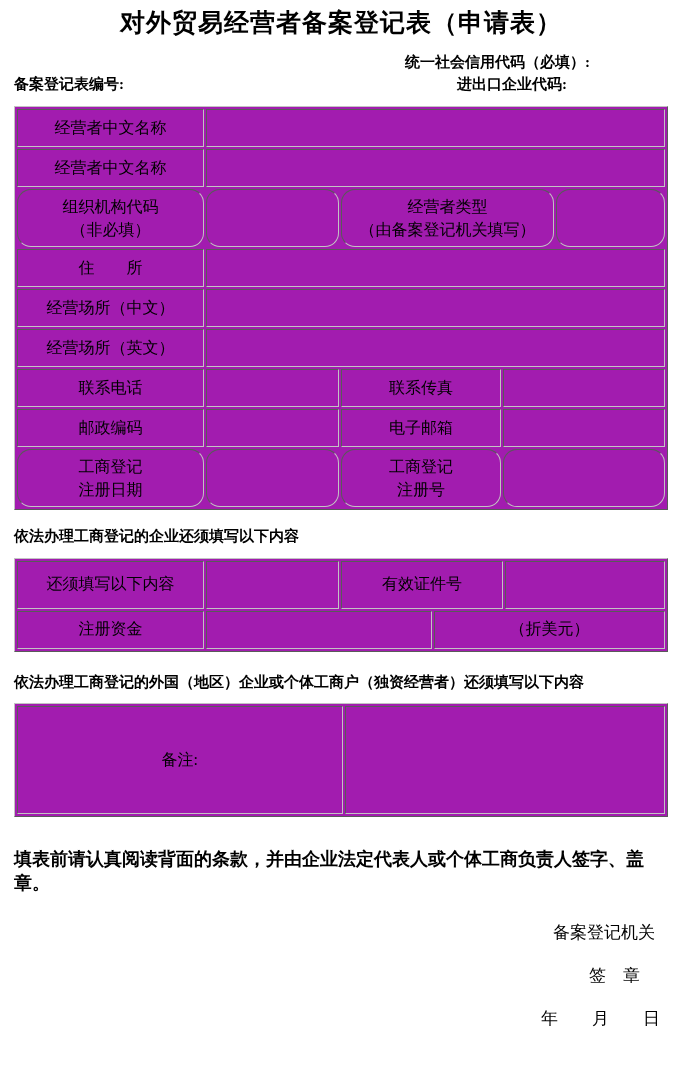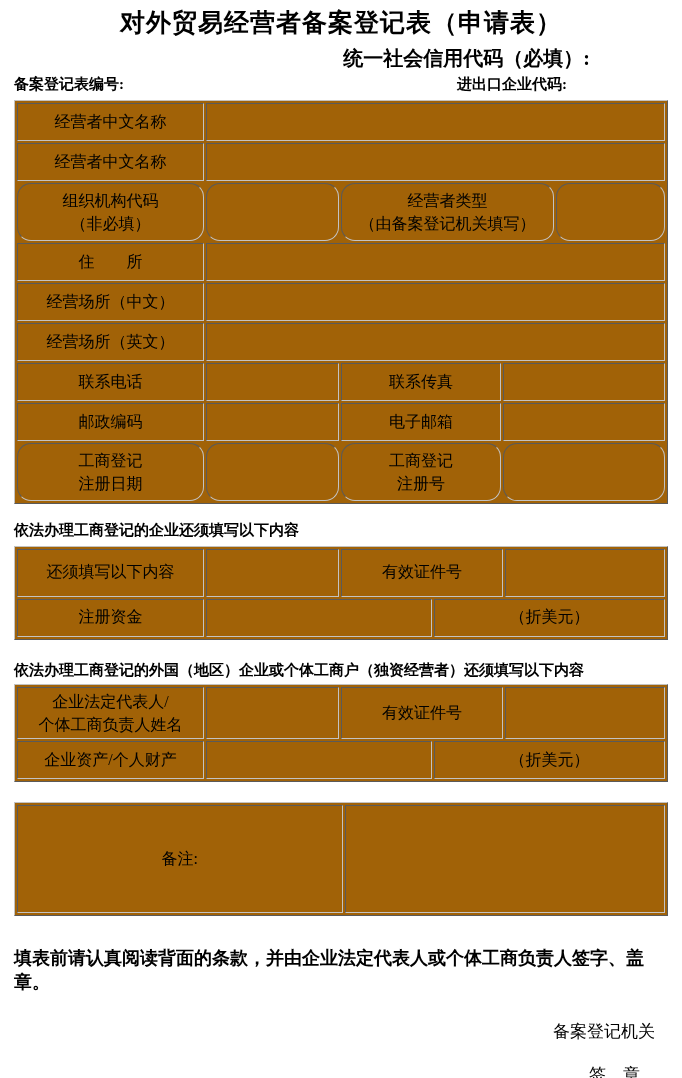--- a/index.html
+++ b/index.html
@@ -8,33 +8,34 @@
     font-family:"Liberation Serif","DejaVu Serif",serif;
     overflow:hidden;
   }
   .page { padding:0 14px; box-sizing:border-box; }
 
   .title {
     margin:6px 0 0 0; text-align:center;
     font-size:25px; font-weight:bold; letter-spacing:1px;
   }
   .credit-line {
-    margin-top:6px; text-align:right; padding-right:78px;
-    font-weight:bold; font-size:20px;
+    margin-top:14px; text-align:right; padding-right:78px;
+    font-weight:bold; font-size:15px;
   }
   .codes-line {
     margin-top:3px; display:flex; justify-content:space-between;
     font-weight:bold; font-size:15px; padding-right:101px;
   }
 
   table.form {
     width:100%; table-layout:fixed;
     border-collapse:separate; border-spacing:2px;
     border:1px solid; border-color:#c3c3c3 #5a5a5a #5a5a5a #c3c3c3;
-    background:#a16207;
+    background:#a21caf;
+    margin-top:12px;
   }
   table.form td {
     border:1px solid; border-color:#5a5a5a #c3c3c3 #c3c3c3 #5a5a5a;
     font-size:16px; text-align:center; vertical-align:middle;
     padding:1px 4px; overflow:hidden;
   }
   tr.single td { height:34px; }
   tr.double td { height:54px;border-radius:14px; }
   tr.double-s td { height:48px; }
   tr.tall td { height:44px; }
@@ -164,45 +165,20 @@
     <tr class="single">
       <td>注册资金</td>
       <td colspan="2"></td>
       <td colspan="2" class="usd">（折美元）</td>
     </tr>
   </tbody>
     </table>
 
   <div class="section-heading h-foreign">依法办理工商登记的外国（地区）企业或个体工商户（独资经营者）还须填写以下内容</div>
 
-  <table class="form t3">
-    <colgroup>
-      <col style="width:29.2%">
-        <col style="width:20.8%">
-        <col style="width:14.2%">
-        <col style="width:10.8%">
-        <col style="width:25%">
-    </colgroup>
-    <tbody>
-        <tr class="double-s">
-      <td class="two-line">
-        <span>企业法定代表人/</span>
-        <span>个体工商负责人姓名</span>
-      </td>
-      <td></td>
-      <td colspan="2">有效证件号</td>
-      <td></td>
-    </tr>
-    <tr class="single">
-      <td>企业资产/个人财产</td>
-      <td colspan="2"></td>
-      <td colspan="2" class="usd">（折美元）</td>
-    </tr>
-  </tbody>
-    </table>
 
   <table class="form t4">
     <colgroup>
       <col style="width:50.4%">
         <col style="width:49.6%">
     </colgroup>
     <tbody>
         <tr>
       <td class="remarks-cell">备注:</td>
       <td class="remarks-cell"></td>

